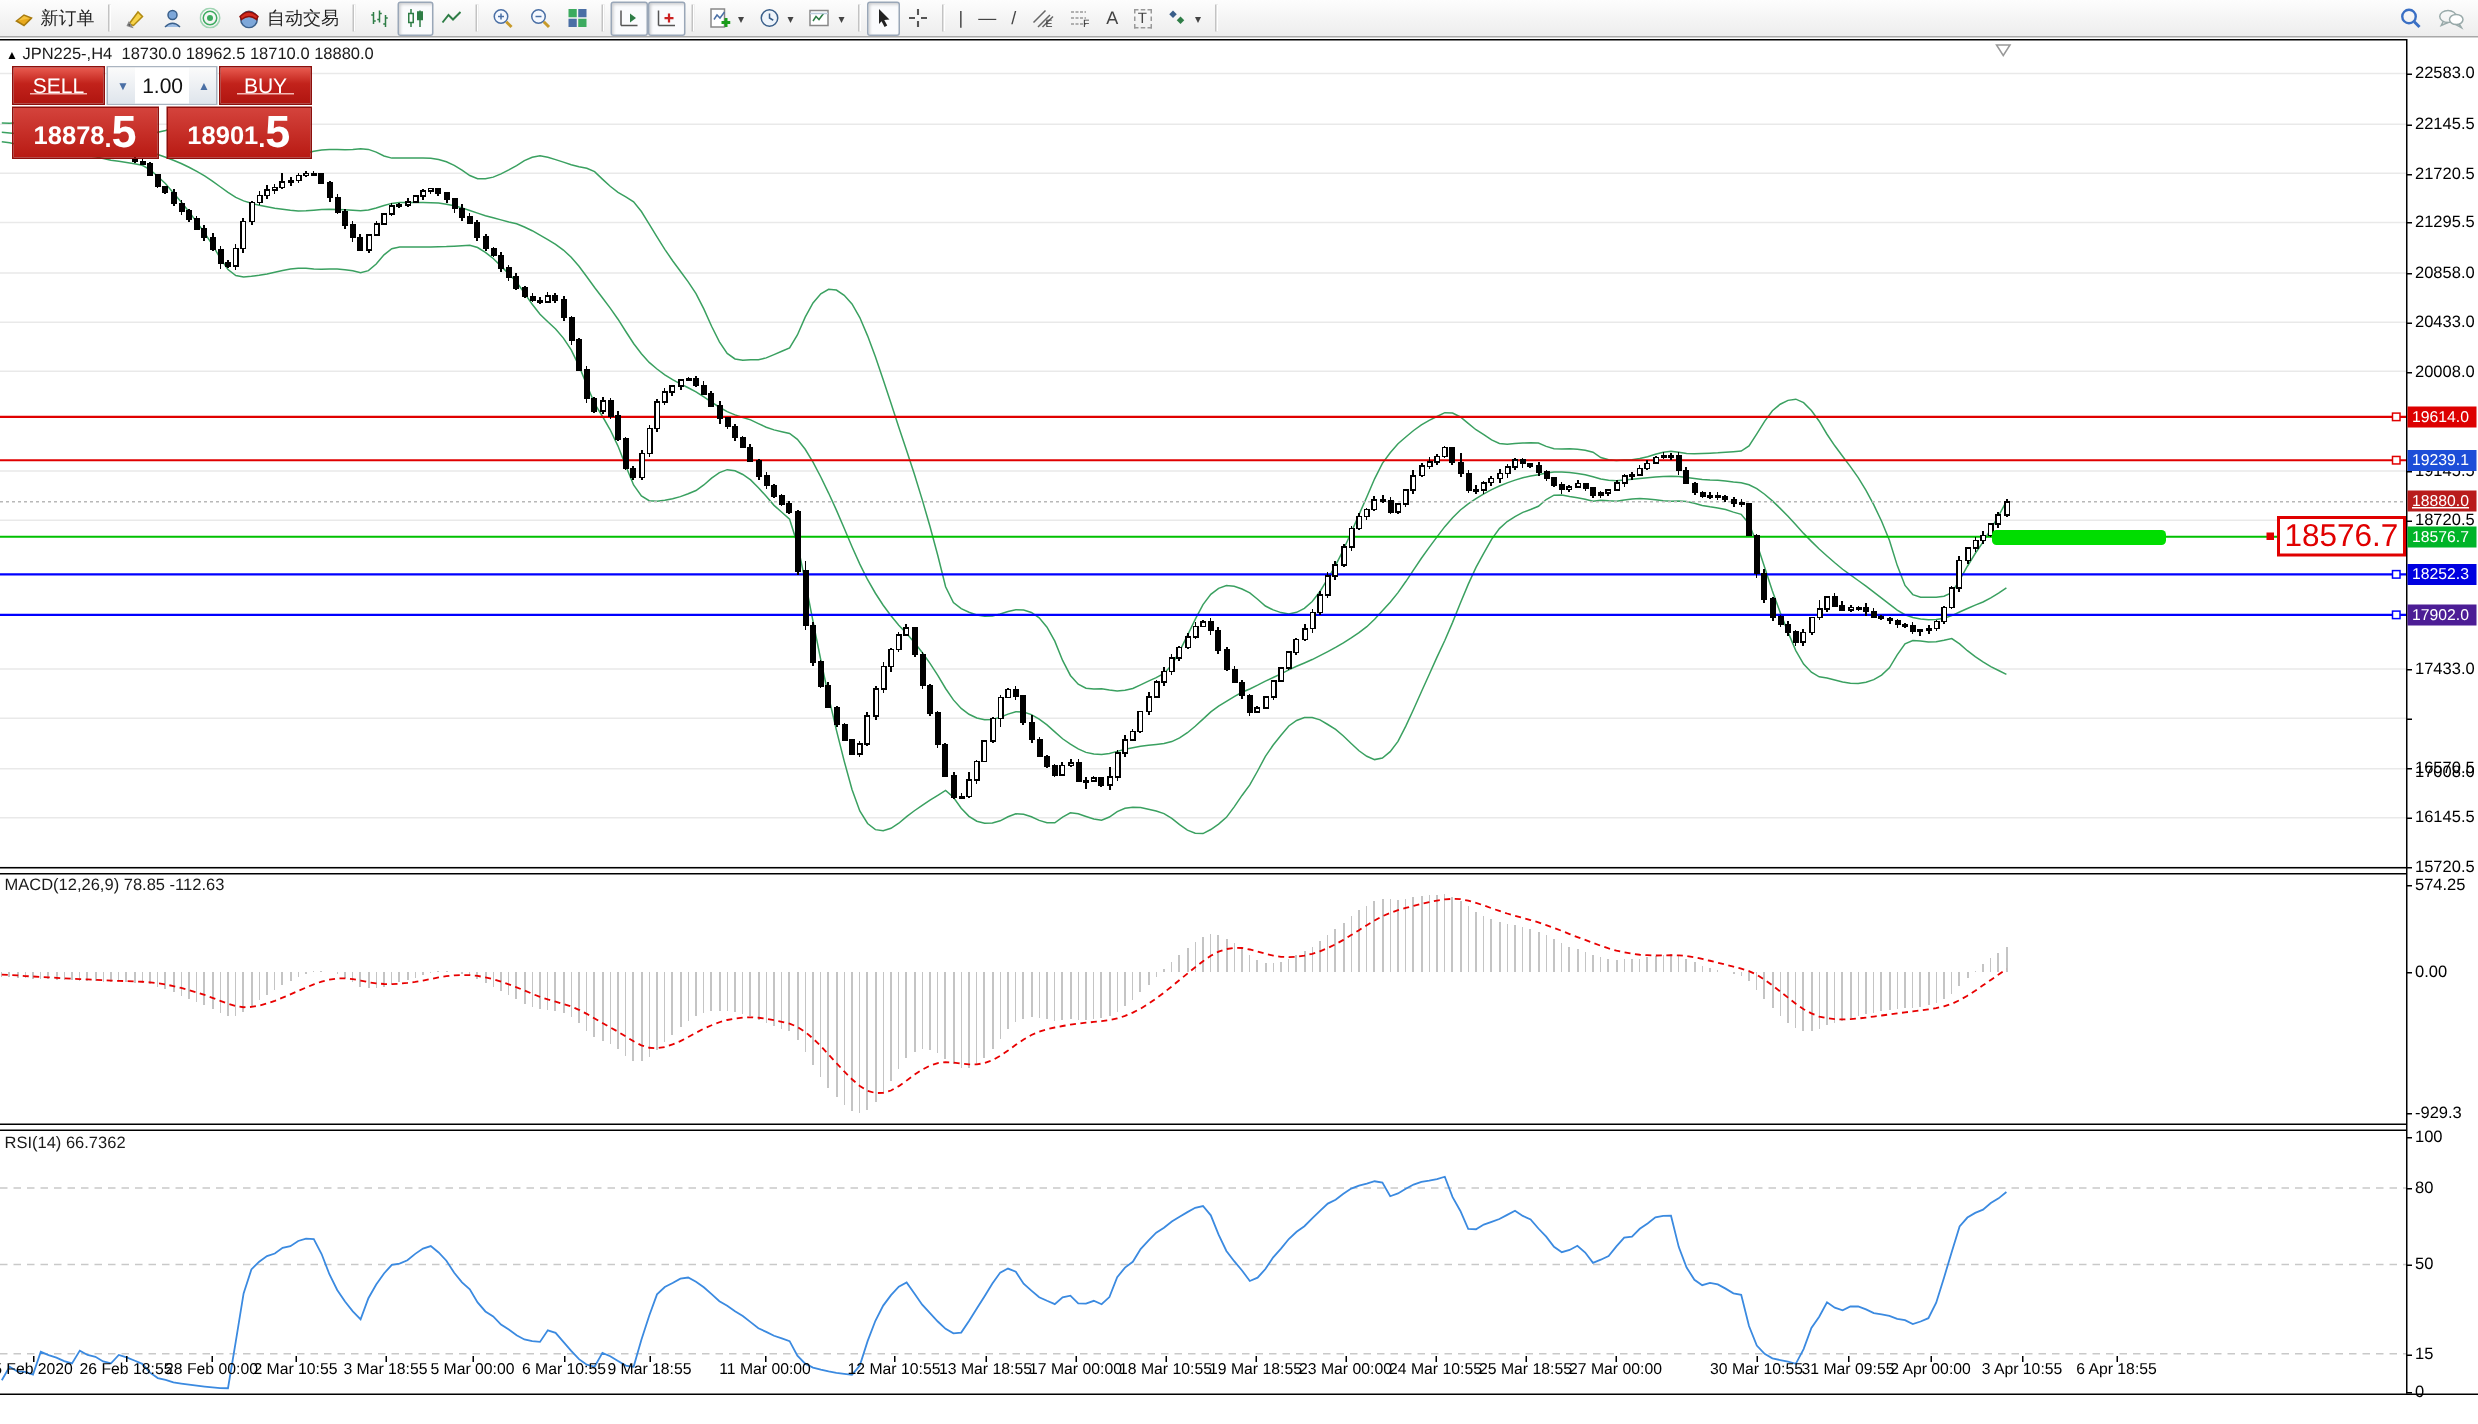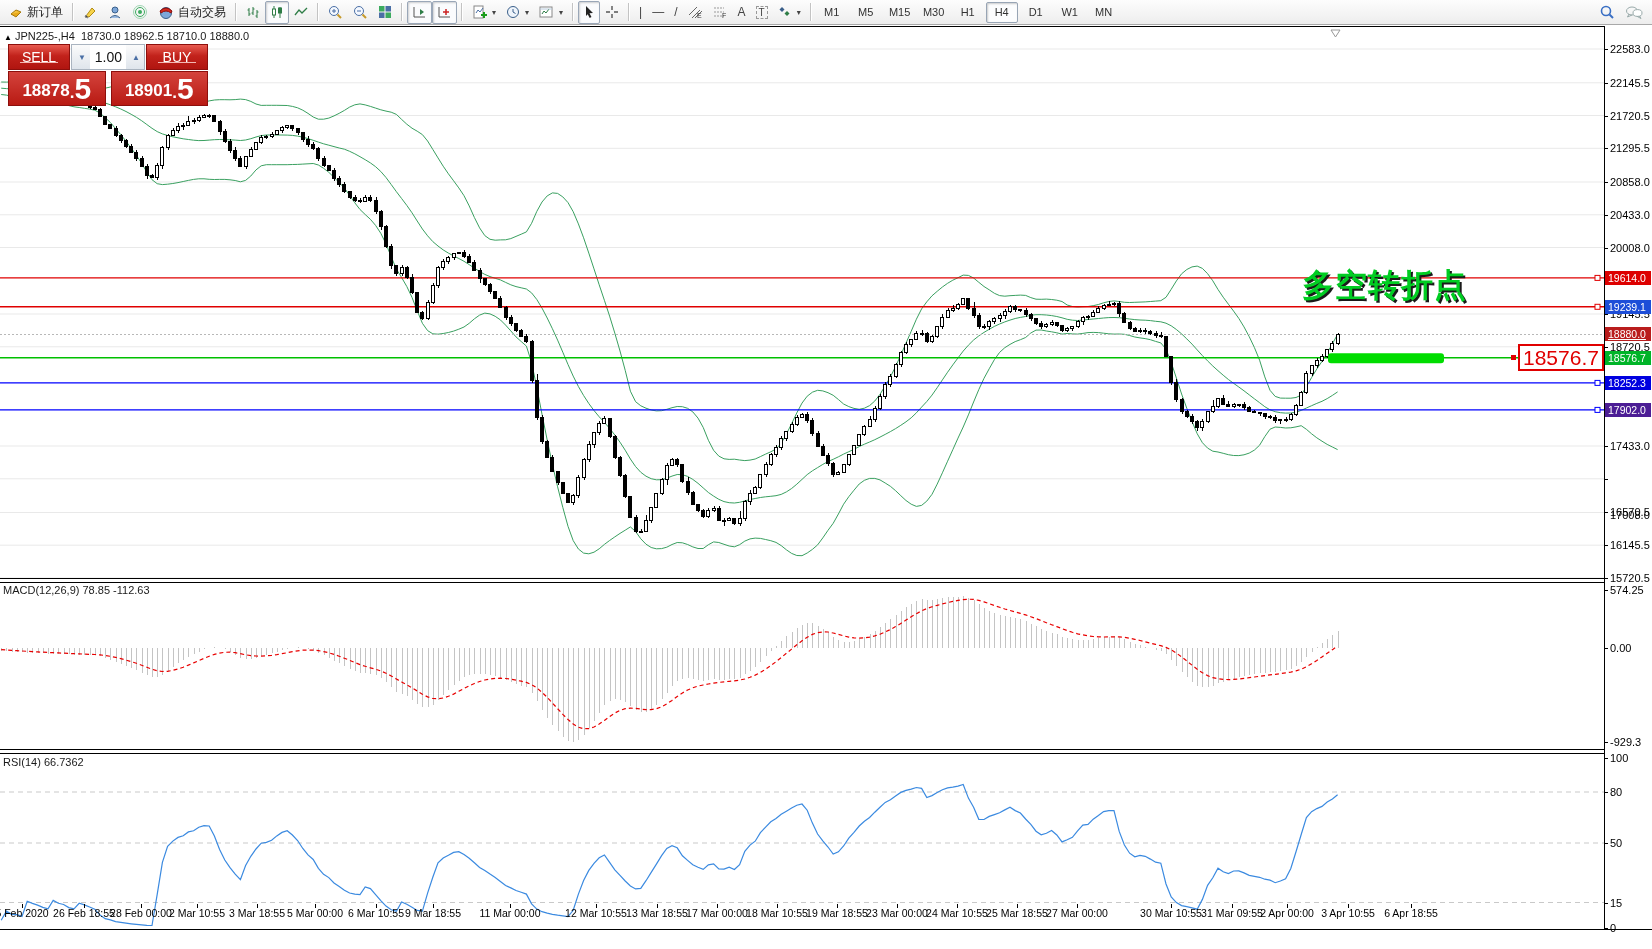--- a/index.html
+++ b/index.html
@@ -218,31 +218,20 @@
     <span class="glyph" style="border:1px dashed #999;padding:0 2px;font-size:10px;">T</span>
   </div>
   <div class="tb-btn">
     <svg class="icosvg" width="14" height="14">
         <path d="M4 2l2.5 2.5L4 7 1.5 4.5z" fill="#3a5f8a"></path>
         <path d="M9 6l2.5 2.5L9 11 6.5 8.5z" fill="#2e7d46"></path>
       </svg>
     <span class="caret">▾</span>
   </div>
   <div class="tb-sep"></div>
-  <div id="tf-group" style="display:flex;gap:2px;">
-      <div class="tf-btn">M1</div>
-      <div class="tf-btn">M5</div>
-      <div class="tf-btn">M15</div>
-      <div class="tf-btn">M30</div>
-      <div class="tf-btn">H1</div>
-      <div class="tf-btn active">H4</div>
-      <div class="tf-btn">D1</div>
-      <div class="tf-btn">W1</div>
-      <div class="tf-btn">MN</div>
-    </div>
   <div style="margin-left:auto;display:flex;align-items:center;">
     <div class="tb-btn">
       <svg class="icosvg" width="16" height="15">
           <circle cx="7" cy="6" r="4.5" fill="none" stroke="#3a6fc4" stroke-width="1.6"></circle>
           <path d="M10.5 9.5L14 13" stroke="#3a6fc4" stroke-width="2"></path>
         </svg>
     </div>
     <div class="tb-btn">
       <svg class="icosvg" width="18" height="15">
           <ellipse cx="7" cy="6" rx="5.5" ry="4" fill="none" stroke="#9aa"></ellipse>
@@ -1080,21 +1069,20 @@
           <span class="big">5</span>
       </div>
       <div class="tp-price">
         <span class="main">18901</span>
           <span class="dot">.</span>
           <span class="big">5</span>
       </div>
     </div>
   </div>
 
-  <div id="annotation" style="top: 238.894px;">多空转折点</div>
   <div id="float-price-label" style="top: 318.847px;">18576.7</div>
   <div id="float-price-anchor" style="top: 329.847px;"></div>
 
   <div class="hline-border" style="top:1px;"></div>
   <div class="pane-divider" style="top:553px;"></div>
   <div class="pane-divider" style="top:724px;"></div>
   <div id="right-border"></div>
   <div id="bottom-border"></div>
 
   <div class="pane-label" style="top:559px;">MACD(12,26,9) 78.85 -112.63</div>

